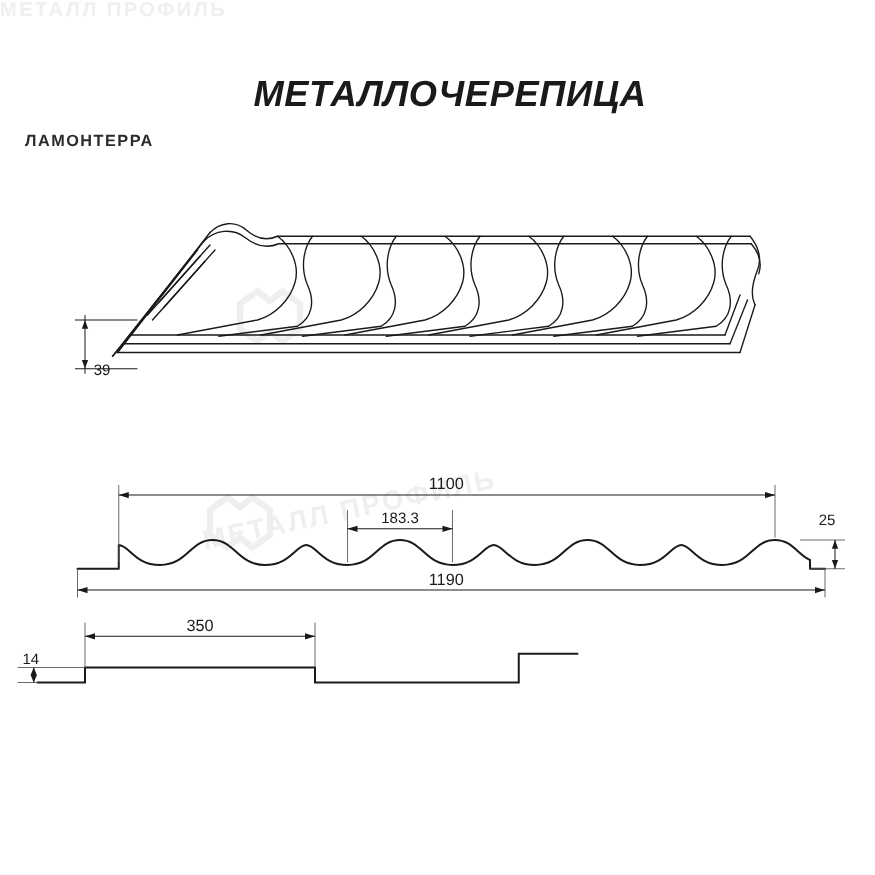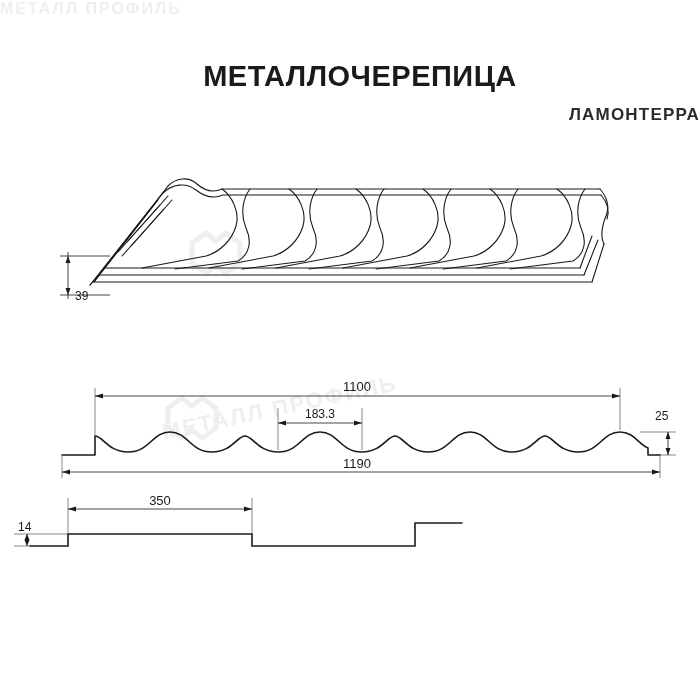--- a/index.html
+++ b/index.html
@@ -20,28 +20,29 @@
     left: 0;
     top: 60px;
     width: 700px;
     text-align: center;
     font-size: 29px;
     font-weight: bold;
     letter-spacing: 0.5px;
     color: #1a1a1a;
     padding-left: 20px;
     box-sizing: border-box;
+    font-style: italic;
   }
   .subtitle {
     position: absolute;
     left: 0;
     top: 105px;
     width: 700px;
-    text-align: right;
-    font-size: 17px;
+    text-align: left;
+    font-size: 13px;
     font-weight: bold;
     letter-spacing: 1.2px;
     color: #2b2b2b;
     padding-left: 20px;
     box-sizing: border-box;
   }
   .drawing {
     position: absolute;
     left: 0;
     top: 0;

